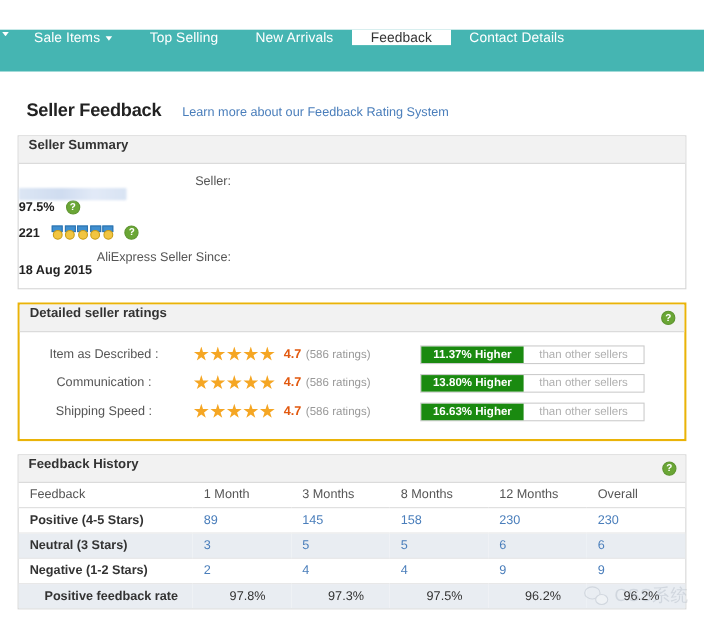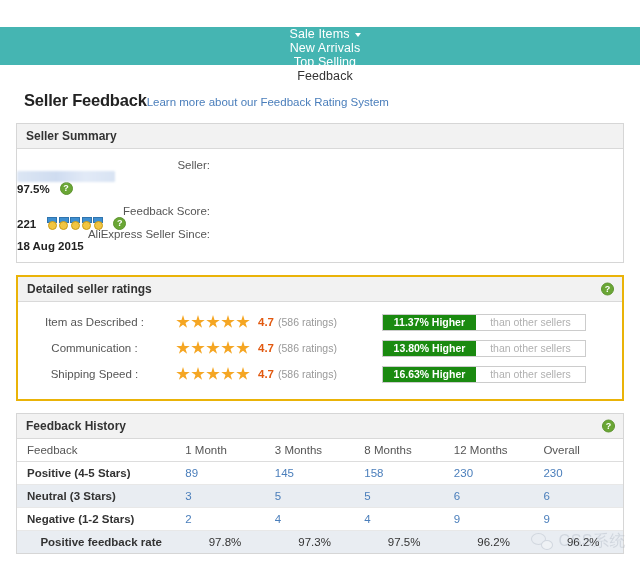--- a/index.html
+++ b/index.html
@@ -18,23 +18,22 @@
 
   
   .topstrip { height: 27px; background: #ffffff; }
 
   
   .navbar {
     position: relative;
     height: 38px;
     background: #45b5b2;
     display: flex;
-    align-items: center;
-    padding-left: 10px;
-    flex-direction: column;
+    align-items: flex-start;
+    padding-left: 0;
   }
   .nav-item {
     display: flex;
     align-items: center;
     gap: 5px;
     padding: 0 17px;
     color: #ffffff;
     font-size: 12.5px;
     white-space: nowrap;
     letter-spacing: .1px;
@@ -57,21 +56,21 @@
     border-top: 4px solid #ffffff;
     margin-top: 2px;
   }
 
   
   .body-wrap { padding: 0 16px; position: relative; }
 
   .page-title-row {
     display: flex;
     align-items: baseline;
-    gap: 0;
+    gap: 19px;
     padding: 26px 0 13px 8px;
   }
   .page-title {
     font-size: 16.5px;
     color: #222222;
     font-weight: bold;
     letter-spacing: -.2px;
   }
   .learn-link {
     font-size: 11.5px;
@@ -83,21 +82,20 @@
   .panel {
     border: 1px solid #d6d6d6;
     background: #ffffff;
     margin-bottom: 12px;
   }
   .panel-head {
     background: #f2f2f2;
     border-bottom: 1px solid #d9d9d9;
     height: 25px;
     display: flex;
-    align-items: center;
     padding: 0 9px;
     position: relative;
   }
   .panel-head .ttl {
     font-size: 12px;
     font-weight: bold;
     color: #333333;
   }
   .help-icon {
     position: absolute;
@@ -305,24 +303,24 @@
   <div class="navbar" id="navbar">
       <div class="nav-item partial">
         <span></span>
         <span class="caret"></span>
       </div>
       <div class="nav-item">
         <span>Sale Items</span>
         <span class="caret"></span>
       </div>
       <div class="nav-item">
+        <span>Top Selling</span>
+      </div>
+      <div class="nav-item">
         <span>New Arrivals</span>
-      </div>
-      <div class="nav-item">
-        <span>Top Selling</span>
       </div>
       <div class="nav-item active">
         <span>Feedback</span>
       </div>
       <div class="nav-item">
         <span>Contact Details</span>
       </div>
     </div>
 
   <div class="body-wrap">
@@ -343,21 +341,20 @@
               <span class="redacted"></span>
             </div>
           </div>
           <div class="sum-row">
             <div class="sum-value">
               <span>97.5%</span>
               <span class="help-icon inline help-gap">?</span>
             </div>
           </div>
           <div class="sum-row">
-            <div class="sum-label">Feedback Score:</div>
             <div class="sum-value">
               <span>221</span>
               <span class="medals">
                 <span class="medal">
                   <span class="rib"></span>
                   <span class="disc"></span>
                 </span>
                 <span class="medal">
                   <span class="rib"></span>
                   <span class="disc"></span>

